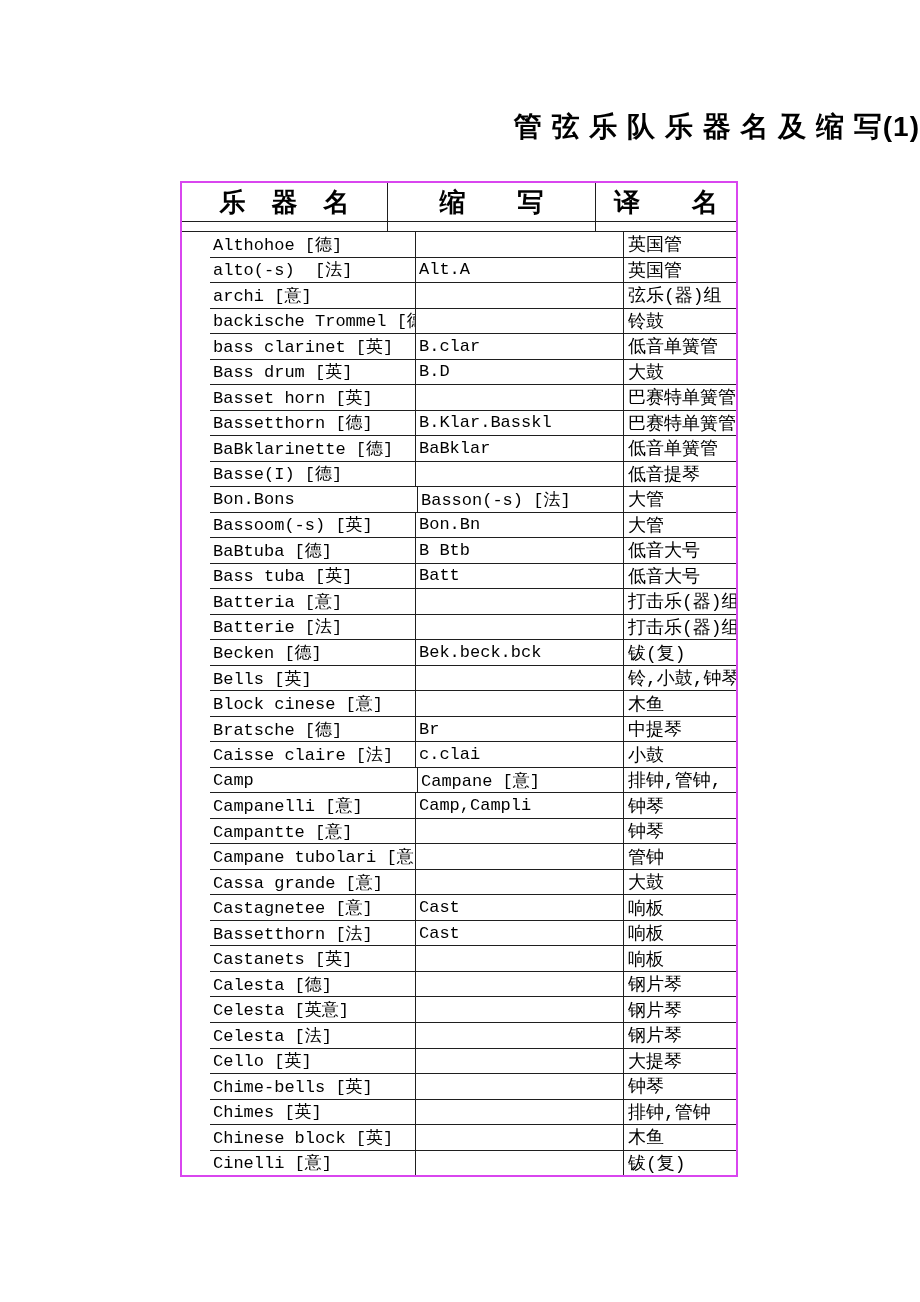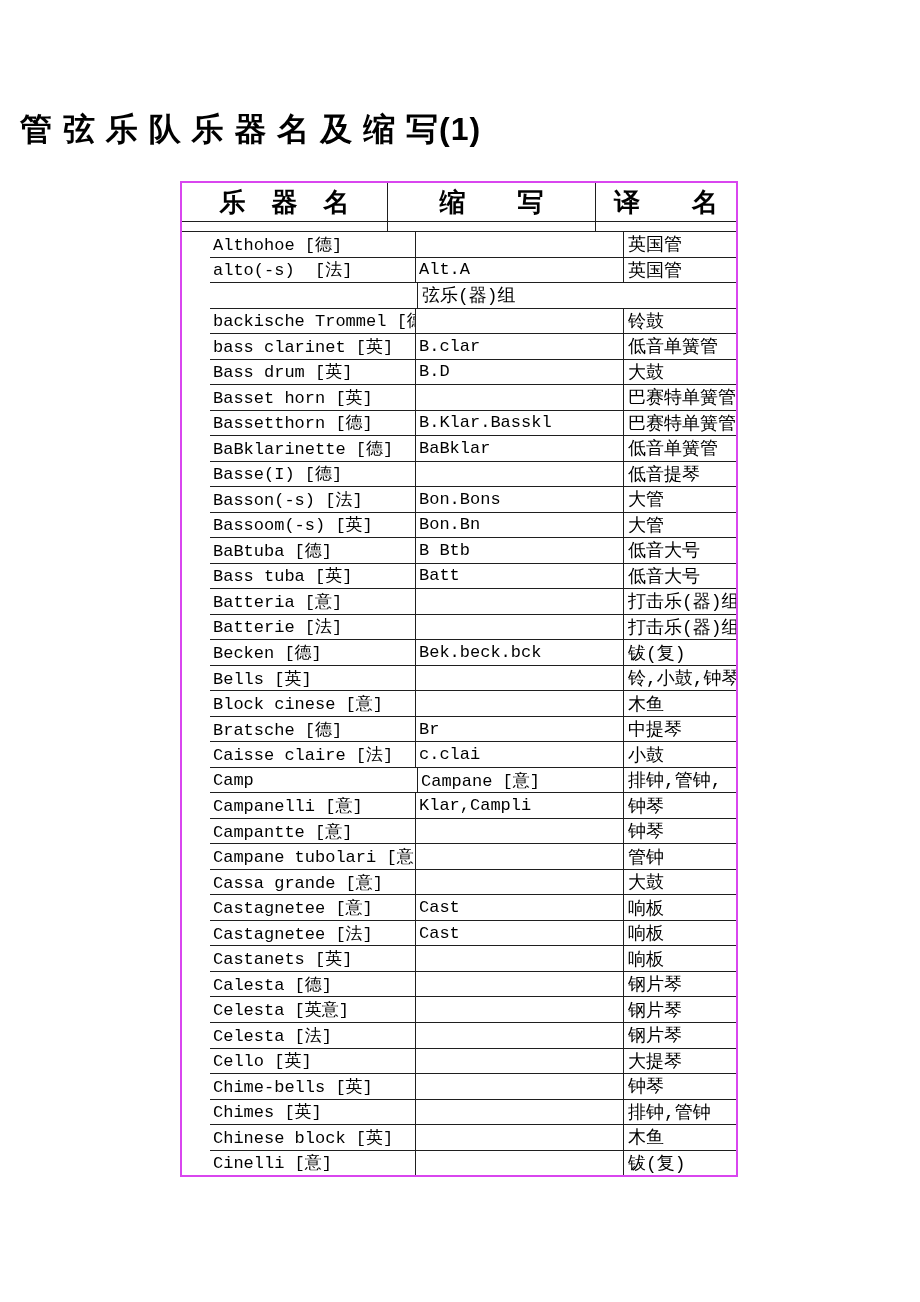--- a/index.html
+++ b/index.html
@@ -8,24 +8,24 @@
     position:relative;
     width:920px; height:1302px;
     background:#ffffff;
     overflow:hidden;
     font-family:"Liberation Mono","DejaVu Sans Mono",monospace;
     color:#000;
   }
   .title {
     position:absolute;
     top:108px; left:20px; width:900px;
-    text-align:left;
+    text-align:right;
     font-family:"Liberation Sans","DejaVu Sans",sans-serif;
     font-weight:bold;
-    font-size:32px;
+    font-size:28px;
     letter-spacing:1px;
     color:#000;
     white-space:pre;
   }
   .itable {
     position:absolute;
     left:180px; top:181px;
     width:558px; height:996px;
     border:2px solid #d946ef;
     display:flex;
@@ -105,20 +105,21 @@
           <div class="tcell c0">Althohoe [德]</div>
           <div class="tcell c1"></div>
           <div class="tcell c2">英国管</div>
         </div>
         <div class="trow">
           <div class="tcell c0">alto(-s)  [法]</div>
           <div class="tcell c1">Alt.A</div>
           <div class="tcell c2">英国管</div>
         </div>
         <div class="trow">
+          <div class="tcell c0">archi [意]</div>
           <div class="tcell c1"></div>
           <div class="tcell c2">弦乐(器)组</div>
         </div>
         <div class="trow">
           <div class="tcell c0">backische Trommel [德]</div>
           <div class="tcell c1"></div>
           <div class="tcell c2">铃鼓</div>
         </div>
         <div class="trow">
           <div class="tcell c0">bass clarinet [英]</div>
@@ -144,22 +145,22 @@
           <div class="tcell c0">BaBklarinette [德]</div>
           <div class="tcell c1">BaBklar</div>
           <div class="tcell c2">低音单簧管</div>
         </div>
         <div class="trow">
           <div class="tcell c0">Basse(I) [德]</div>
           <div class="tcell c1"></div>
           <div class="tcell c2">低音提琴</div>
         </div>
         <div class="trow">
+          <div class="tcell c1">Bon.Bons</div>
           <div class="tcell c0">Basson(-s) [法]</div>
-          <div class="tcell c1">Bon.Bons</div>
           <div class="tcell c2">大管</div>
         </div>
         <div class="trow">
           <div class="tcell c0">Bassoom(-s) [英]</div>
           <div class="tcell c1">Bon.Bn</div>
           <div class="tcell c2">大管</div>
         </div>
         <div class="trow">
           <div class="tcell c0">BaBtuba [德]</div>
           <div class="tcell c1">B Btb</div>
@@ -205,21 +206,21 @@
           <div class="tcell c1">c.clai</div>
           <div class="tcell c2">小鼓</div>
         </div>
         <div class="trow">
           <div class="tcell c1">Camp</div>
           <div class="tcell c0">Campane [意]</div>
           <div class="tcell c2">排钟,管钟,</div>
         </div>
         <div class="trow">
           <div class="tcell c0">Campanelli [意]</div>
-          <div class="tcell c1">Klar,Campli</div>
+          <div class="tcell c1">Camp,Campli</div>
           <div class="tcell c2">钟琴</div>
         </div>
         <div class="trow">
           <div class="tcell c0">Campantte [意]</div>
           <div class="tcell c1"></div>
           <div class="tcell c2">钟琴</div>
         </div>
         <div class="trow">
           <div class="tcell c0">Campane tubolari [意]</div>
           <div class="tcell c1"></div>
@@ -229,21 +230,21 @@
           <div class="tcell c0">Cassa grande [意]</div>
           <div class="tcell c1"></div>
           <div class="tcell c2">大鼓</div>
         </div>
         <div class="trow">
           <div class="tcell c0">Castagnetee [意]</div>
           <div class="tcell c1">Cast</div>
           <div class="tcell c2">响板</div>
         </div>
         <div class="trow">
-          <div class="tcell c0">Castagnetee [法]</div>
+          <div class="tcell c0">Bassetthorn [法]</div>
           <div class="tcell c1">Cast</div>
           <div class="tcell c2">响板</div>
         </div>
         <div class="trow">
           <div class="tcell c0">Castanets [英]</div>
           <div class="tcell c1"></div>
           <div class="tcell c2">响板</div>
         </div>
         <div class="trow">
           <div class="tcell c0">Calesta [德]</div>

